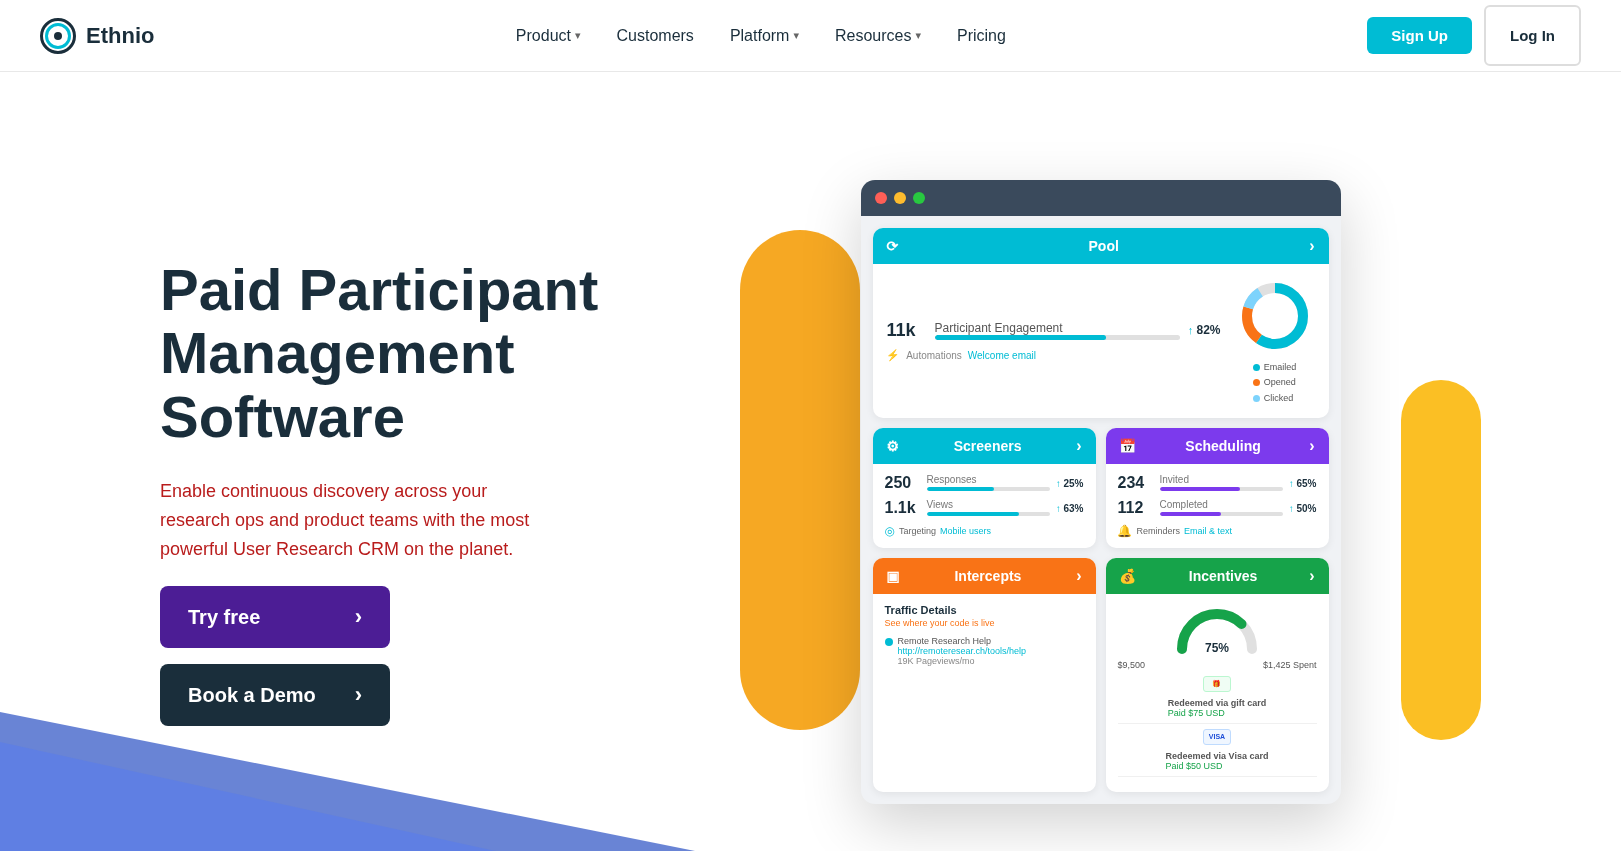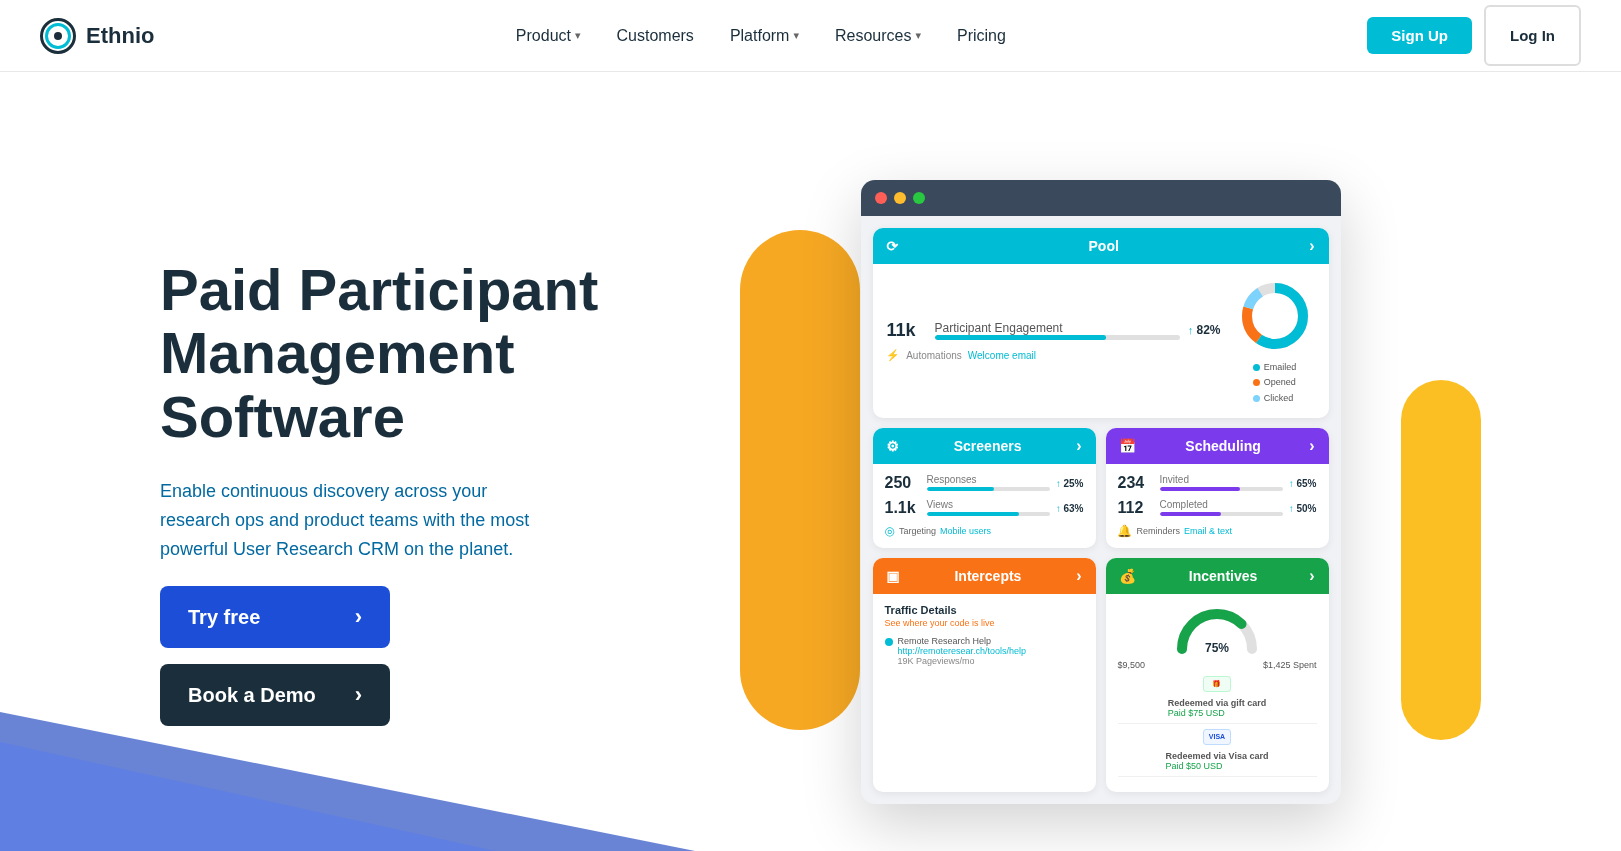--- a/index.html
+++ b/index.html
@@ -44,24 +44,24 @@
     }
 
     
     .hero {
       display: flex; align-items: center; min-height: 780px;
       padding: 60px 100px 0 160px; position: relative; overflow: hidden;
       background: #fff;
     }
     .hero-left { flex: 0 0 480px; z-index: 2; }
     .hero-title { font-size: 58px; font-weight: 900; color: #1a2e3b; line-height: 1.1; margin-bottom: 28px; }
-    .hero-subtitle { font-size: 18px; color: #0369a1; line-height: 1.6; max-width: 380px; margin-bottom: 23px; }
+    .hero-subtitle { font-size: 18px; color: #b91c1c; line-height: 1.6; max-width: 380px; margin-bottom: 23px; }
     .btn-try {
       display: flex; align-items: center; justify-content: space-between;
-      background: #1d4ed8; color: #fff; border: none; padding: 18px 28px;
+      background: #4c1d95; color: #fff; border: none; padding: 18px 28px;
       border-radius: 8px; font-size: 20px; font-weight: 700; cursor: pointer;
       width: 230px; margin-bottom: 16px;
     }
     .btn-try .arrow { font-size: 22px; }
     .btn-demo {
       display: flex; align-items: center; justify-content: space-between;
       background: #1a2e3b; color: #fff; border: none; padding: 18px 28px;
       border-radius: 8px; font-size: 20px; font-weight: 700; cursor: pointer;
       width: 230px;
     }

